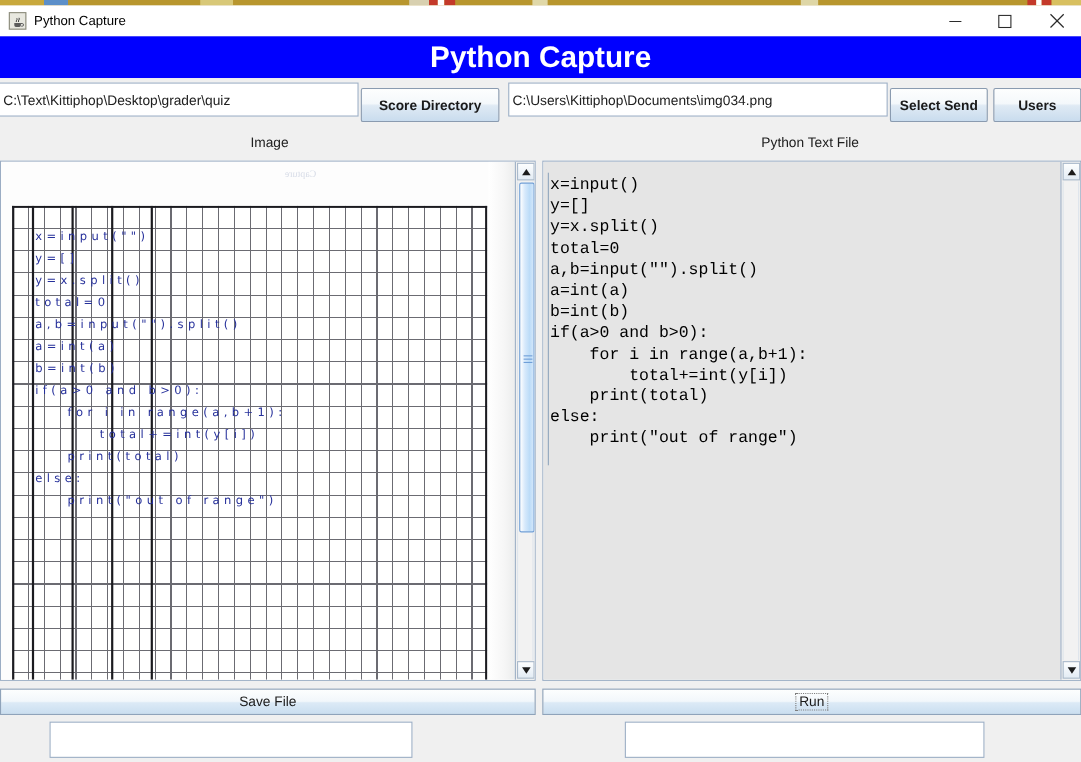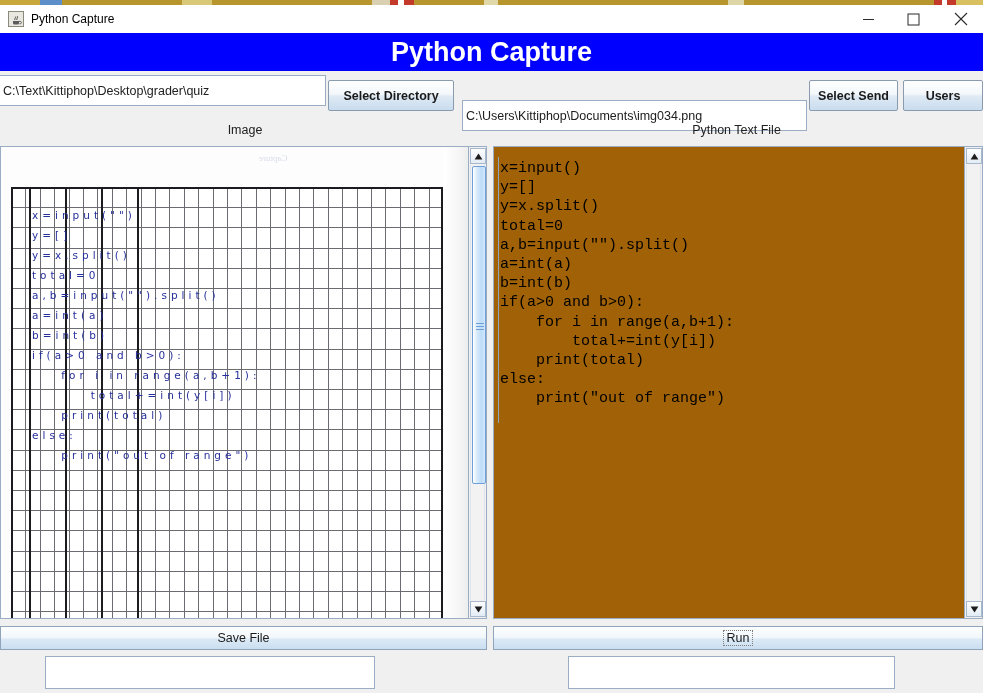--- a/index.html
+++ b/index.html
@@ -85,21 +85,21 @@
     border: 1px solid #9badc4;
     box-sizing: border-box;
     font-size: 12.5px;
     color: #202020;
     line-height: 30px;
     padding-left: 3px;
     white-space: nowrap;
     overflow: hidden;
   }
   .pf-left  { left: -1px;  top: 75px; width: 327px; height: 31px; }
-  .pf-right { left: 462px; top: 75px; width: 345px; height: 31px; margin-top: 25px; }
+  .pf-right { left: 462px; top: 75px; width: 345px; height: 31px; }
 
   .jbtn {
     position: absolute;
     box-sizing: border-box;
     border: 1px solid #8a9bb0;
     border-radius: 2px;
     background: linear-gradient(to bottom, #fdfefe 0%, #f4f8fb 45%, #dfeaf4 52%, #c9dcee 100%);
     color: #1a1a1a;
     font-size: 12.5px;
     font-weight: bold;
@@ -224,21 +224,21 @@
   }
   .sb-grip {
     position: absolute; left: 3px; width: 8px; height: 1px;
     background: #6f9fd8;
   }
 
   
   .code-view {
     position: absolute; left: 0; top: 0;
     width: 470px; height: 471px;
-    background: #a16207;
+    background: #e5e5e5;
     overflow: hidden;
   }
   .code-caret {
     position: absolute; left: 4px; top: 10px;
     width: 1px; height: 266px;
     background: #8fa6bd;
   }
   .code {
     position: absolute; left: 6px; top: 160px;
     margin: 0;
@@ -346,21 +346,21 @@
     </div>
   </div>
 
   <div class="banner">
     <span class="banner-text">Python Capture</span>
   </div>
 
   <div class="toolbar"></div>
 
   <div class="pathfield pf-left">C:\Text\Kittiphop\Desktop\grader\quiz</div>
-  <div class="jbtn btn-seldir">Select Directory</div>
+  <div class="jbtn btn-seldir">Score Directory</div>
 
   <div class="pathfield pf-right">C:\Users\Kittiphop\Documents\img034.png</div>
   <div class="jbtn btn-selfile">Select Send</div>
   <div class="jbtn btn-send">Users</div>
 
   <div class="caption cap-py">Python Text File</div>
   <div class="caption cap-image">Image</div>
 
   <div class="panel panel-left">
     <div class="img-view">

